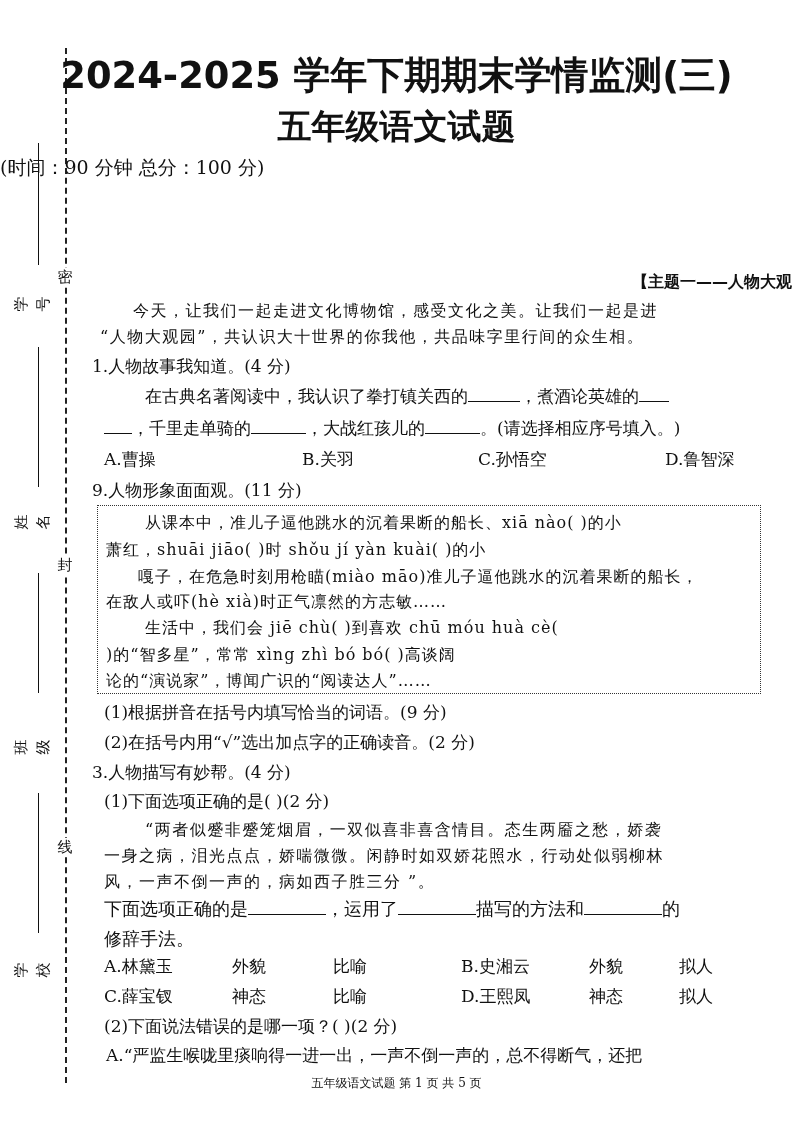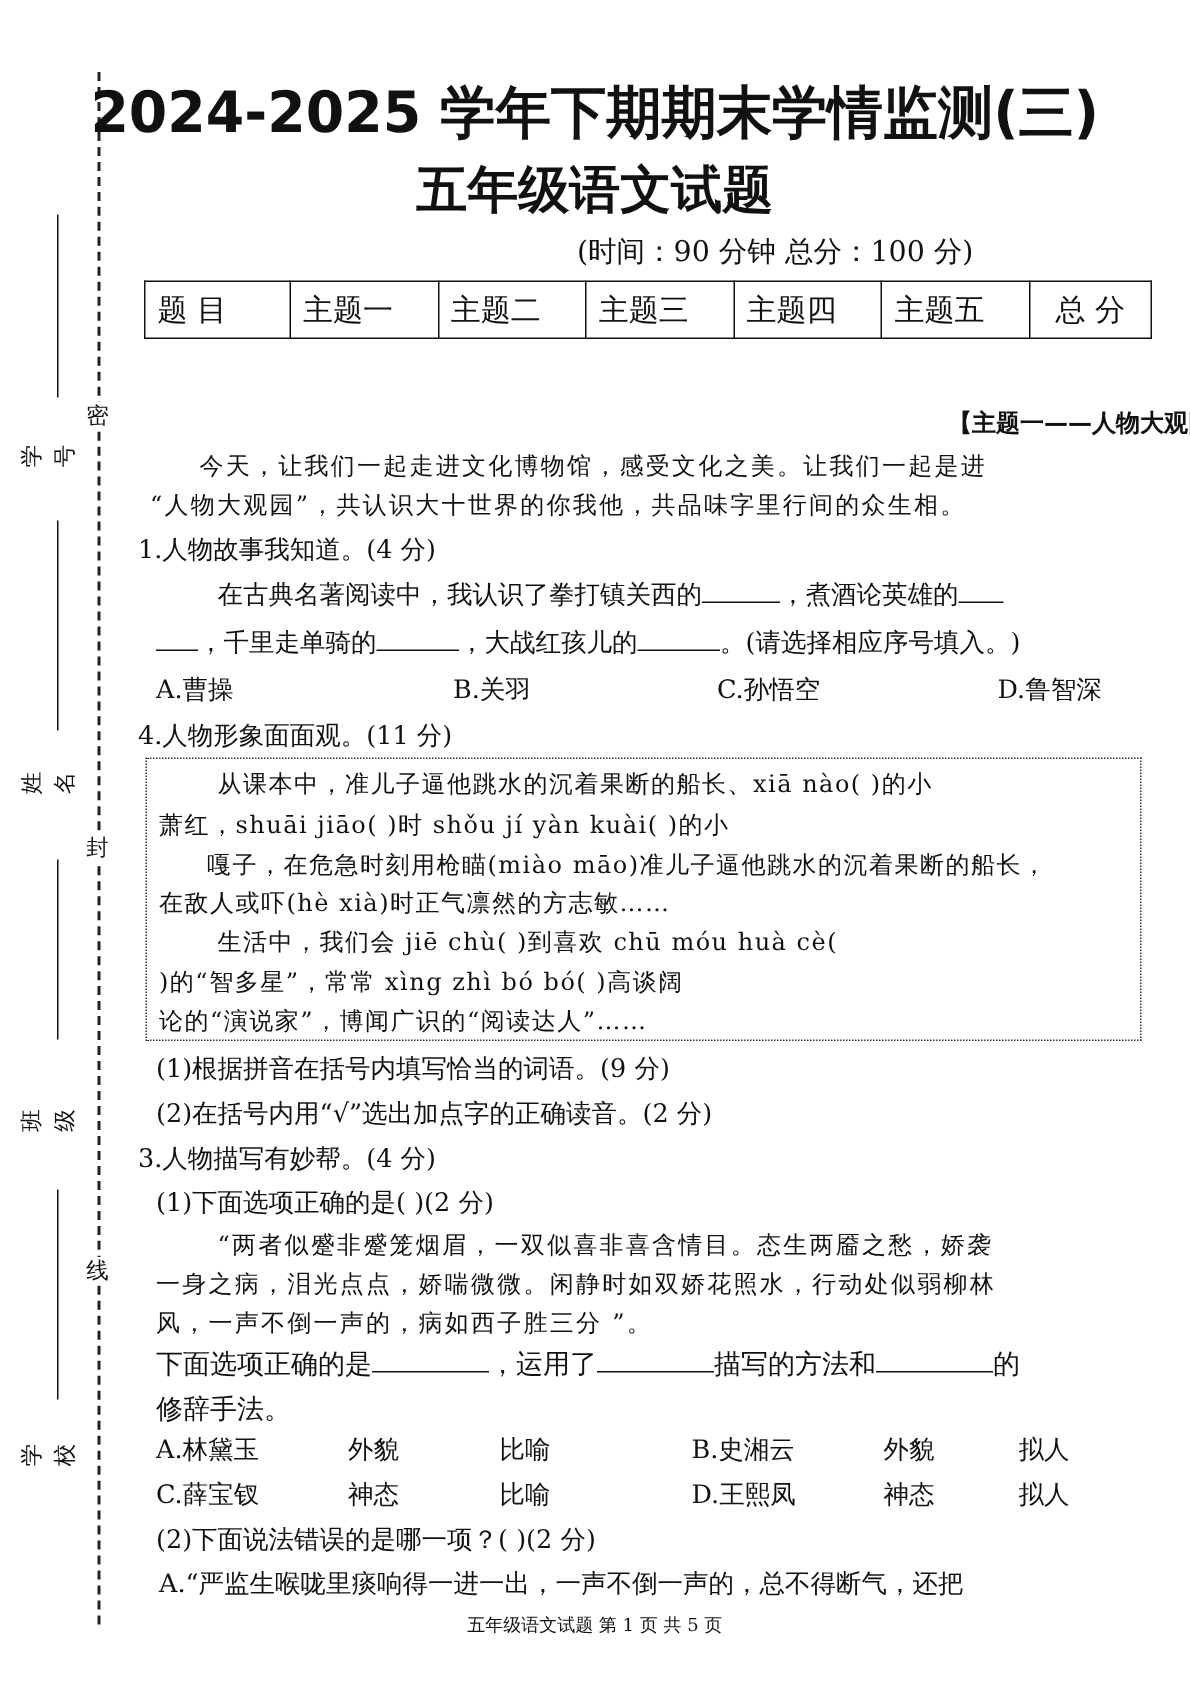--- a/index.html
+++ b/index.html
@@ -10,21 +10,21 @@
   .dash{position:absolute;left:65px;top:48px;height:1035px;border-left:2px dashed #222;}
   .seal{position:absolute;left:56px;width:18px;background:#fff;font-size:15px;line-height:18px;text-align:center;}
   .vline{position:absolute;left:38px;width:0;border-left:1px solid #111;}
   .vlabel{position:absolute;left:22px;width:20px;font-size:15px;line-height:22px;text-align:center;}
   .vlabel span{display:block;transform:rotate(-90deg);}
   
   .title1{left:0;width:793px;top:50px;text-align:center;font-family:"DejaVu Sans","Liberation Sans",sans-serif;
           font-weight:bold;font-size:38px;letter-spacing:0;transform:scaleX(0.97);}
   .title2{left:0;width:793px;top:104px;text-align:center;font-family:"DejaVu Sans","Liberation Sans",sans-serif;
           font-weight:bold;font-size:34px;}
-  .subtitle{left:0;width:649px;top:155px;text-align:right;font-size:19px;}
+  .subtitle{left:0;width:649px;top:155px;text-align:left;font-size:19px;}
   table.score{position:absolute;left:96px;top:187px;width:672px;border-collapse:collapse;
               font-family:"DejaVu Sans","Liberation Sans",sans-serif;font-size:20px;}
   table.score td{border:1.5px solid #111;height:37px;padding:0 8px;}
   table.score td.h{text-align:left;}
   table.score td.c{text-align:center;}
   .theme{left:0;width:793px;top:272px;text-align:right;font-family:"DejaVu Sans","Liberation Sans",sans-serif;font-weight:bold;font-size:16px;padding-left:31px;}
   .p{position:absolute;font-size:16px;white-space:nowrap;}
   .song{font-family:"DejaVu Serif","Liberation Serif",serif;letter-spacing:1px;}
   .kai{font-family:"DejaVu Serif","Liberation Serif",serif;letter-spacing:1.5px;}
   .blank{display:inline-block;border-bottom:1px solid #111;height:14px;vertical-align:baseline;}
@@ -56,49 +56,40 @@
 <div class="vlabel" style="top:948px;">
     <span>学 校</span>
   </div>
 
 <div class="abs title1">2024-2025 学年下期期末学情监测(三)</div>
 <div class="abs title2">五年级语文试题</div>
 <div class="abs subtitle">(时间：90 分钟  总分：100 分)</div>
 
 <table class="score">
   <tbody>
-      <tr>
-    <td class="h" style="width:80px">题 目</td>
-    <td class="h">主题一</td>
-    <td class="h">主题二</td>
-    <td class="h">主题三</td>
-    <td class="h">主题四</td>
-    <td class="h">主题五</td>
-    <td class="c">总 分</td>
-  </tr>
 </tbody>
   </table>
 
 <div class="abs theme">【主题一——人物大观园】</div>
 <div class="p kai" style="left:133px;top:301px;">今天，让我们一起走进文化博物馆，感受文化之美。让我们一起是进</div>
 <div class="p kai" style="left:100px;top:327px;">“人物大观园”，共认识大十世界的你我他，共品味字里行间的众生相。</div>
 
 <div class="p" style="left:92px;top:355px;font-size:17px;">1.人物故事我知道。(4 分)</div>
 <div class="p" style="left:145px;top:385px;font-size:17px;">
   <span>在古典名著阅读中，我认识了拳打镇关西的</span><span class="blank" style="width:52px"></span><span>，煮酒论英雄的</span><span class="blank" style="width:30px"></span>
 </div>
 <div class="p" style="left:104px;top:417px;font-size:17px;">
   <span class="blank" style="width:28px"></span><span>，千里走单骑的</span><span class="blank" style="width:55px"></span><span>，大战红孩儿的</span><span class="blank" style="width:55px"></span><span>。(请选择相应序号填入。)</span>
 </div>
 <div class="opt" style="left:104px;top:448px;">A.曹操</div>
 <div class="opt" style="left:302px;top:448px;">B.关羽</div>
 <div class="opt" style="left:478px;top:448px;">C.孙悟空</div>
 <div class="opt" style="left:665px;top:448px;">D.鲁智深</div>
 
-<div class="p" style="left:92px;top:479px;font-size:17px;">4.人物形象面面观。(11 分)</div>
+<div class="p" style="left:92px;top:479px;font-size:17px;">9.人物形象面面观。(11 分)</div>
 <div class="box"></div>
 <div class="p song" style="left:145px;top:513px;">从课本中，准儿子逼他跳水的沉着果断的船长、xiā nào(          )的小</div>
 <div class="p song" style="left:106px;top:540px;text-align:center;">萧红，shuāi jiāo(        )时 shǒu jí yàn kuài(            )的小</div>
 <div class="p song" style="left:106px;top:567px;margin-left:32px;">嘎子，在危急时刻用枪瞄(miào  māo)准儿子逼他跳水的沉着果断的船长，</div>
 <div class="p song" style="left:106px;top:592px;">在敌人或吓(hè  xià)时正气凛然的方志敏……</div>
 <div class="p song" style="left:145px;top:618px;text-align:center;">生活中，我们会 jiē chù(          )到喜欢 chū móu huà cè(</div>
 <div class="p song" style="left:106px;top:645px;">        )的“智多星”，常常  xìng zhì bó bó(             )高谈阔</div>
 <div class="p song" style="left:106px;top:671px;">论的“演说家”，博闻广识的“阅读达人”……</div>
 <div class="p" style="left:104px;top:701px;font-size:17px;">(1)根据拼音在括号内填写恰当的词语。(9 分)</div>
 <div class="p" style="left:104px;top:731px;font-size:17px;">(2)在括号内用“√”选出加点字的正确读音。(2 分)</div>

